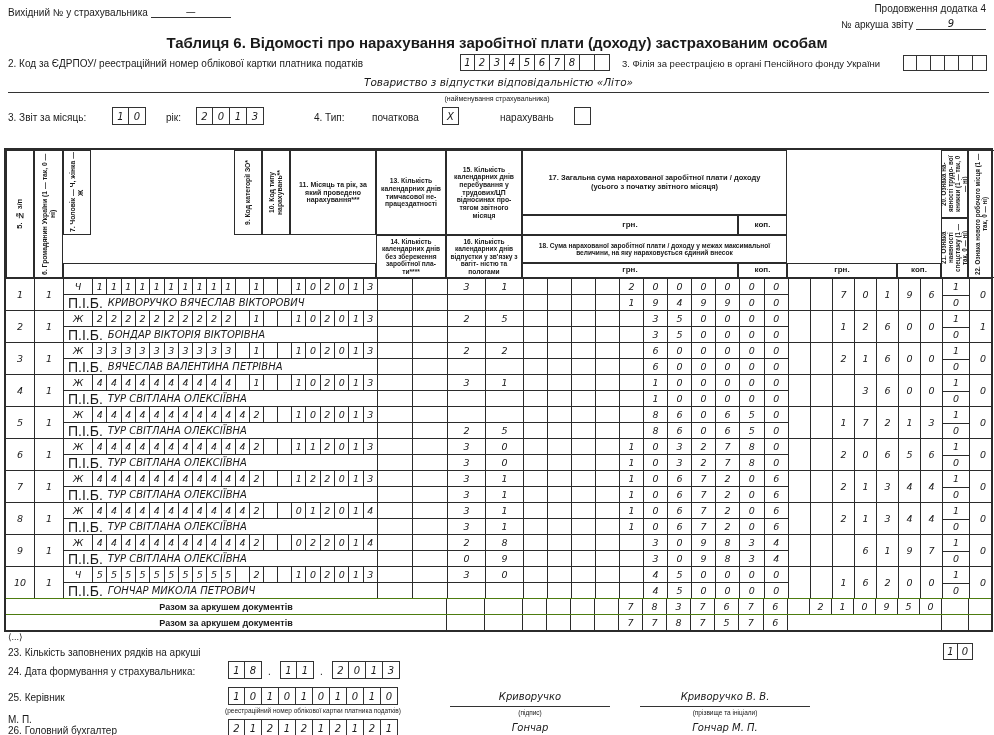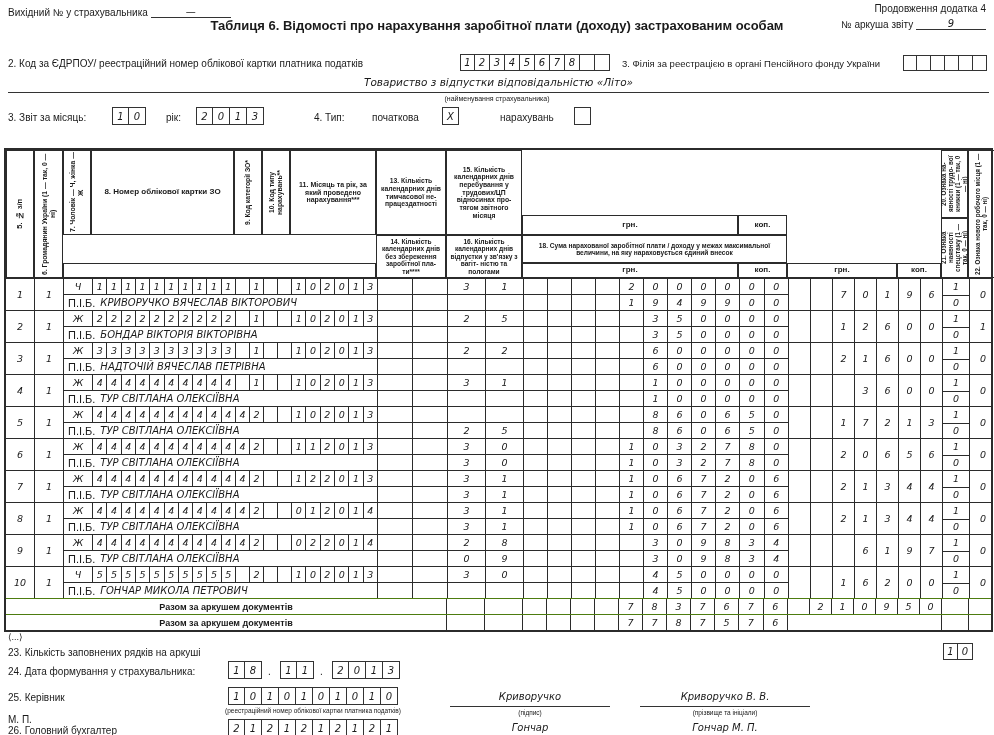--- a/index.html
+++ b/index.html
@@ -33,39 +33,39 @@
   .w5{width:28px}.w6{width:29px}.w7{width:28px}.w8{width:143px}.w9{width:28px}.w10{width:28px}
   .w11{width:86px}.w13{width:70px}.w15{width:76px}.w17g{width:216px}.w17k{width:49px}
   .w19g{width:110px}.w19k{width:44px}.wpib{width:313px}.wlab{width:440px}.w27{width:27px}
   .dgrid{padding:0;font-style:italic;font-family:"DejaVu Sans",sans-serif}
   .dgrid .dc{flex:1 1 0;height:100%;display:flex;align-items:center;justify-content:center;border-left:1px solid #2b2b2b;font-size:9.5px}
   .dgrid .dc:first-child{border-left:none}
   .c2021{flex:0 0 27px;display:flex;flex-direction:column;border-left:1px solid #2b2b2b}
   .half{height:50%;display:flex;align-items:center;justify-content:center;font-size:9.5px}
   .half+.half{border-top:1px solid #2b2b2b}
   .pibcell{justify-content:flex-start;padding-left:4px;gap:5px}
-  .piblbl{font-size:11px}
+  .piblbl{font-size:14px}
   .pibname{font-size:10px}
   .tlabel{font-weight:bold;font-size:9px}
   .cap{position:absolute;font-size:6.5px;text-align:center;white-space:nowrap}
   .sig{position:absolute;border-bottom:1px solid #333;text-align:center;font-size:10px;font-style:italic;font-family:"DejaVu Sans",sans-serif;height:16px}
 </style>
 </head>
 <body>
 
 <div class="abs lbl" style="left:8px;top:6px">
   <span>Вихідний № у страхувальника</span>
   <span class="uline hv" style="width:80px">—</span>
 </div>
 <div class="abs lbl" style="right:8px;top:3px;text-align:right">Продовження додатка 4</div>
 <div class="abs lbl" style="right:8px;top:18px;text-align:right">
   <span>№ аркуша звіту</span>
   <span class="uline hv" style="width:70px">9</span>
 </div>
-<div class="abs b" style="left:0;top:18px;width:100%;text-align:center;font-size:13px">Таблиця 6. Відомості про нарахування заробітної плати (доходу) застрахованим особам</div>
+<div class="abs b" style="left:0;top:34px;width:100%;text-align:center;font-size:15px">Таблиця 6. Відомості про нарахування заробітної плати (доходу) застрахованим особам</div>
 
 <div class="abs lbl" style="left:8px;top:58px">2. Код за ЄДРПОУ/ реестраційний номер облікової картки платника податків</div>
 <div class="abs bx" style="left:460px;top:54px">
     <span class="dc">1</span>
     <span class="dc">2</span>
     <span class="dc">3</span>
     <span class="dc">4</span>
     <span class="dc">5</span>
     <span class="dc">6</span>
     <span class="dc">7</span>
@@ -112,30 +112,30 @@
   <div class="hdr">
     <div class="hc" style="left:0;top:0;width:28px;height:128px;font-size:7.5px">
         <span class="vt">5. № з/п</span>
       </div>
     <div class="hc" style="left:28px;top:0;width:29px;height:128px;font-size:6.8px">
         <span class="vt">6. Громадянин України (1 — так, 0 — ні)</span>
       </div>
     <div class="hc" style="left:57px;top:0;width:28px;height:85px;font-size:6.8px">
         <span class="vt">7. Чоловік — Ч, жінка — Ж</span>
       </div>
-    <div class="hc" style="left:85px;top:0;width:143px;height:85px;font-size:8px">8. Номер облікової картки ЗО</div>
     <div class="hc" style="left:228px;top:0;width:28px;height:85px;font-size:6.8px">
         <span class="vt">9. Код категорії ЗО*</span>
       </div>
     <div class="hc" style="left:256px;top:0;width:28px;height:85px;font-size:6.8px">
         <span class="vt">10. Код типу нарахувань**</span>
       </div>
     <div class="hc" style="left:284px;top:0;width:86px;height:85px;font-size:7px">11. Місяць та рік, за який проведено нарахування***</div>
     <div class="hc" style="left:370px;top:0;width:70px;height:85px;font-size:6.8px">13. Кількість календарних днів тимчасової не- працездатності</div>
     <div class="hc" style="left:440px;top:0;width:76px;height:85px;font-size:6.8px">15. Кількість календарних днів перебування у трудових/ЦП відносинах про- тягом звітного місяця</div>
+    <div class="hc" style="left:516px;top:0;width:265px;height:65px;font-size:7.5px;padding:0 14px">17. Загальна сума нарахованої заробітної плати / доходу (усього з початку звітного місяця)</div>
     <div class="hc" style="left:516px;top:65px;width:216px;height:20px;font-size:8px">грн.</div>
     <div class="hc" style="left:732px;top:65px;width:49px;height:20px;font-size:8px">коп.</div>
     <div class="hc" style="left:57px;top:113px;width:313px;height:15px"></div>
     <div class="hc" style="left:370px;top:85px;width:70px;height:43px;font-size:6.6px">14. Кількість календарних днів без збереження заробітної пла- ти****</div>
     <div class="hc" style="left:440px;top:85px;width:76px;height:43px;font-size:6.6px">16. Кількість календарних днів відпустки у зв'язку з вагіт- ністю та пологами</div>
     <div class="hc" style="left:516px;top:85px;width:265px;height:28px;font-size:6.6px;padding:0 8px">18. Сума нарахованої заробітної плати / доходу у межах максимальної величини, на яку нараховується єдиний внесок</div>
     <div class="hc" style="left:516px;top:113px;width:216px;height:15px;font-size:8px">грн.</div>
     <div class="hc" style="left:732px;top:113px;width:49px;height:15px;font-size:8px">коп.</div>
     <div class="hc" style="left:781px;top:113px;width:110px;height:15px;font-size:8px">грн.</div>
     <div class="hc" style="left:891px;top:113px;width:44px;height:15px;font-size:8px">коп.</div>
@@ -418,21 +418,21 @@
               <span class="dc">0</span>
             </div>
             <div class="cell w17k dgrid">
               <span class="dc">0</span>
               <span class="dc">0</span>
             </div>
           </div>
           <div class="ln">
             <div class="cell wpib pibcell">
               <span class="piblbl">П.І.Б.</span>
-              <span class="hv pibname">НАДТОЧІЙ ВЯЧЕСЛАВ ПЕТРІВНА</span>
+              <span class="hv pibname">ВЯЧЕСЛАВ ВАЛЕНТИНА ПЕТРІВНА</span>
             </div>
             <div class="cell w13 dgrid">
               <span class="dc"></span>
               <span class="dc"></span>
             </div>
             <div class="cell w15 dgrid">
               <span class="dc"></span>
               <span class="dc"></span>
             </div>
             <div class="cell w17g dgrid">

